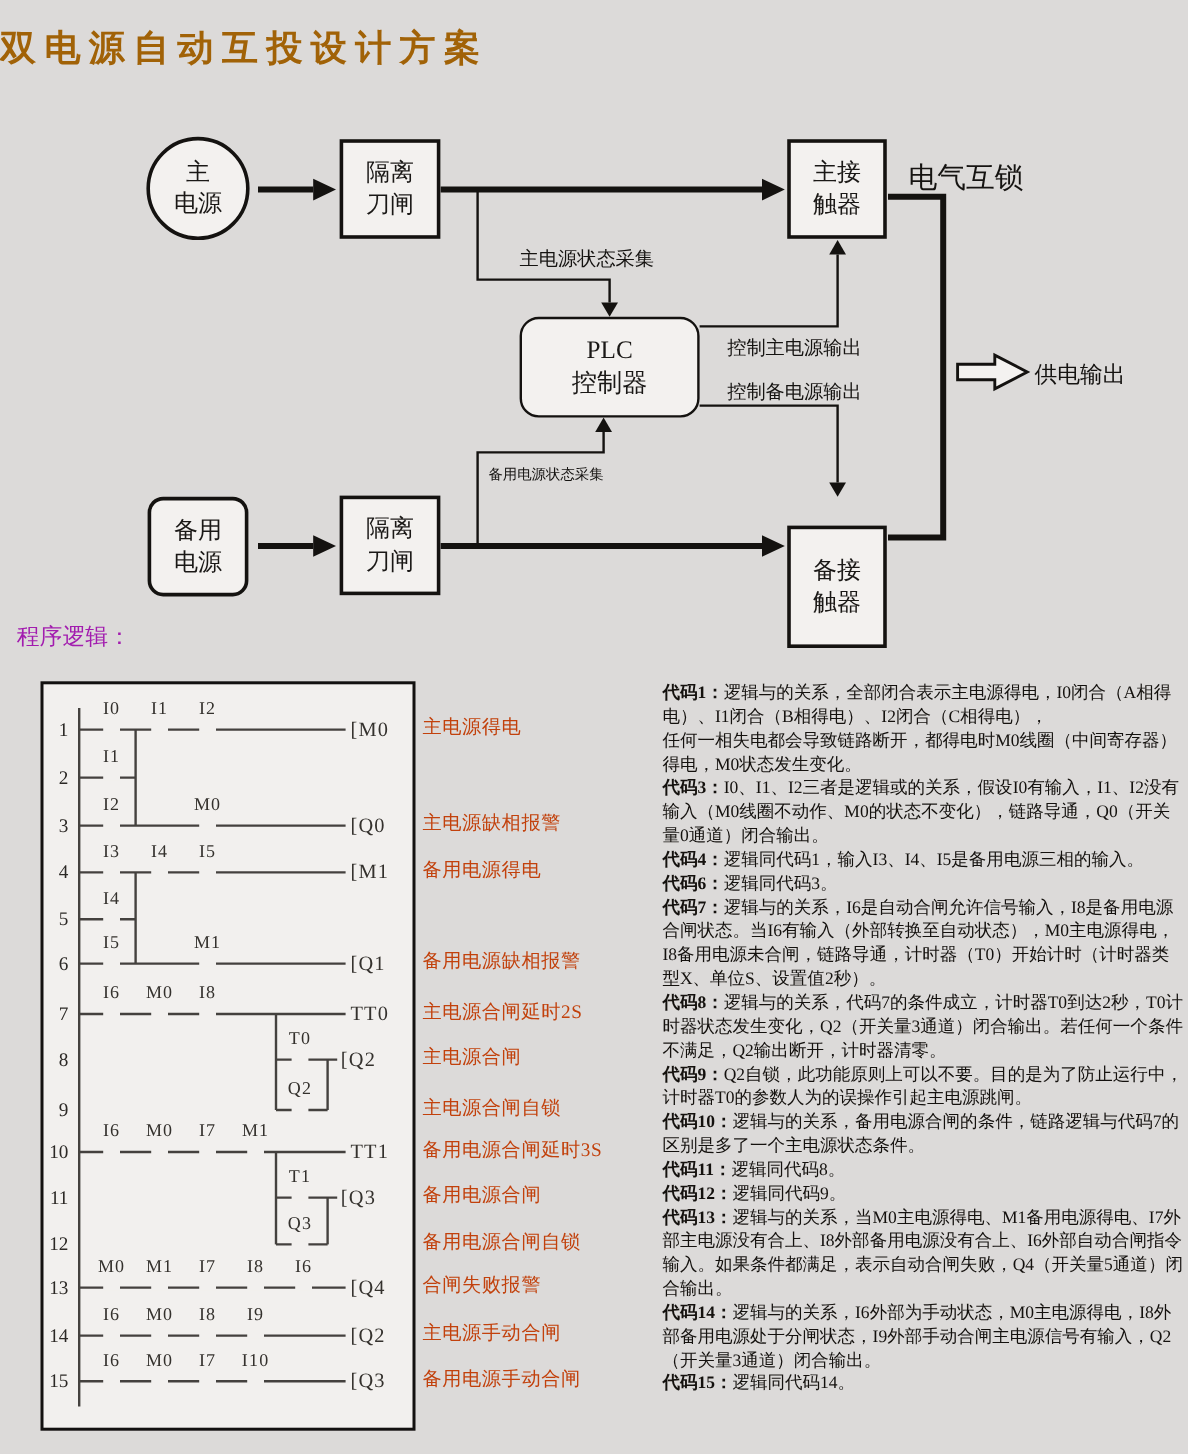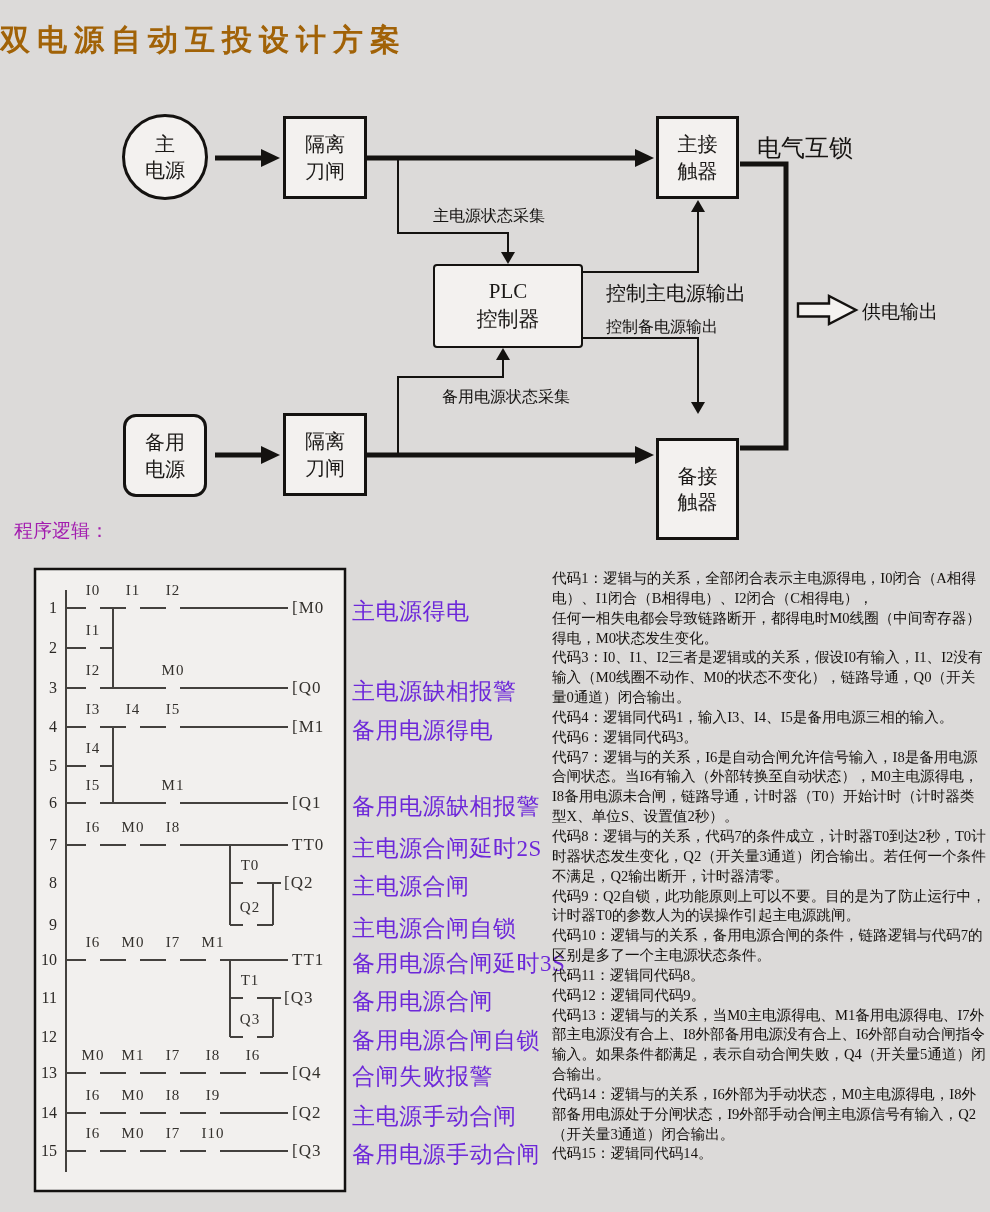--- a/index.html
+++ b/index.html
@@ -26,27 +26,27 @@
   #svg-layer .thin{stroke-width:2}
   #svg-layer .blk polygon.head{fill:#141210;stroke:none}
   #svg-layer polygon.hollow{fill:#f4f2f0;stroke:#141210;stroke-width:2.4}
   #ladder line{stroke:#44413e;stroke-width:2}
   #ladder .frame{fill:#f2f0ee;stroke:#131110;stroke-width:2.5}
   #ladder text{fill:#34312d;stroke:none;font-family:"Liberation Serif","DejaVu Serif",serif}
   #ladder text.rno{font-size:16px;text-anchor:end;fill:#2b2825}
   #ladder text.clb{font-size:15px;text-anchor:middle;letter-spacing:1px}
   #ladder text.out{font-size:17px;text-anchor:start;letter-spacing:1px}
   #prog-label{left:14px;top:518px;font-size:19px;color:#a21caf}
-  .rung-desc{left:352px;font-size:23px;letter-spacing:.5px;color:#6d28d9;white-space:nowrap;z-index:3}
+  .rung-desc{left:352px;font-size:16px;letter-spacing:.5px;color:#c2410c;white-space:nowrap;z-index:3}
   #codes{
     left:552px;top:569px;width:436px;z-index:3;
     font-size:14.6px;line-height:1.36;color:#14110e;
   }
   #codes p{margin:0;white-space:pre-wrap}
-  #codes b{font-weight:normal}
+  #codes b{font-weight:bold}
 </style>
 </head>
 <body>
 
 <svg id="svg-layer" width="990" height="1212" viewBox="0 0 990 1212">
   <defs>
     <g id="cno">
       <rect x="-7" y="-2.6" width="14" height="5.2" fill="#f2f0ee" stroke="none"></rect>
       <line x1="-4.5" y1="-8.5" x2="-4.5" y2="8.5"></line>
       <line x1="4.5" y1="-8.5" x2="4.5" y2="8.5"></line>
@@ -267,40 +267,40 @@
   <div>电源</div>
 </div>
 <div class="node abs" style="left:283px;top:116px;width:84px;height:83px">
   <div>隔离</div>
   <div>刀闸</div>
 </div>
 <div class="node abs" style="left:656px;top:116px;width:83px;height:83px">
   <div>主接</div>
   <div>触器</div>
 </div>
-<div class="node abs" style="left:433px;top:264px;width:150px;height:84px;border-radius:4px;font-size:21px;border-width:2.5px">
+<div class="node abs" style="left:433px;top:264px;width:150px;height:84px;border-radius:16px;font-size:21px;border-width:2.5px">
   <div>PLC</div>
   <div>控制器</div>
 </div>
 <div class="node abs" style="left:123px;top:414px;width:84px;height:83px;border-radius:13px">
   <div>备用</div>
   <div>电源</div>
 </div>
 <div class="node abs" style="left:283px;top:413px;width:84px;height:83px">
   <div>隔离</div>
   <div>刀闸</div>
 </div>
 <div class="node abs" style="left:656px;top:438px;width:83px;height:102px">
   <div>备接</div>
   <div>触器</div>
 </div>
 
 <div class="lbl abs" style="left:433px;top:206px;font-size:16px">主电源状态采集</div>
-<div class="lbl abs" style="left:442px;top:387px;font-size:16px">备用电源状态采集</div>
-<div class="lbl abs" style="left:606px;top:280px;font-size:20px">控制主电源输出</div>
+<div class="lbl abs" style="left:407px;top:387px;font-size:12px">备用电源状态采集</div>
+<div class="lbl abs" style="left:606px;top:280px;font-size:16px">控制主电源输出</div>
 <div class="lbl abs" style="left:606px;top:317px;font-size:16px">控制备电源输出</div>
 <div class="lbl abs" style="left:757px;top:132px;font-size:24px">电气互锁</div>
 <div class="lbl abs" style="left:862px;top:299px;font-size:19px">供电输出</div>
 
 <div id="prog-label" class="abs">程序逻辑：</div>
 
 <div class="rung-desc abs" style="top:596px">主电源得电</div>
 <div class="rung-desc abs" style="top:676px">主电源缺相报警</div>
 <div class="rung-desc abs" style="top:715px">备用电源得电</div>
 <div class="rung-desc abs" style="top:791px">备用电源缺相报警</div>

